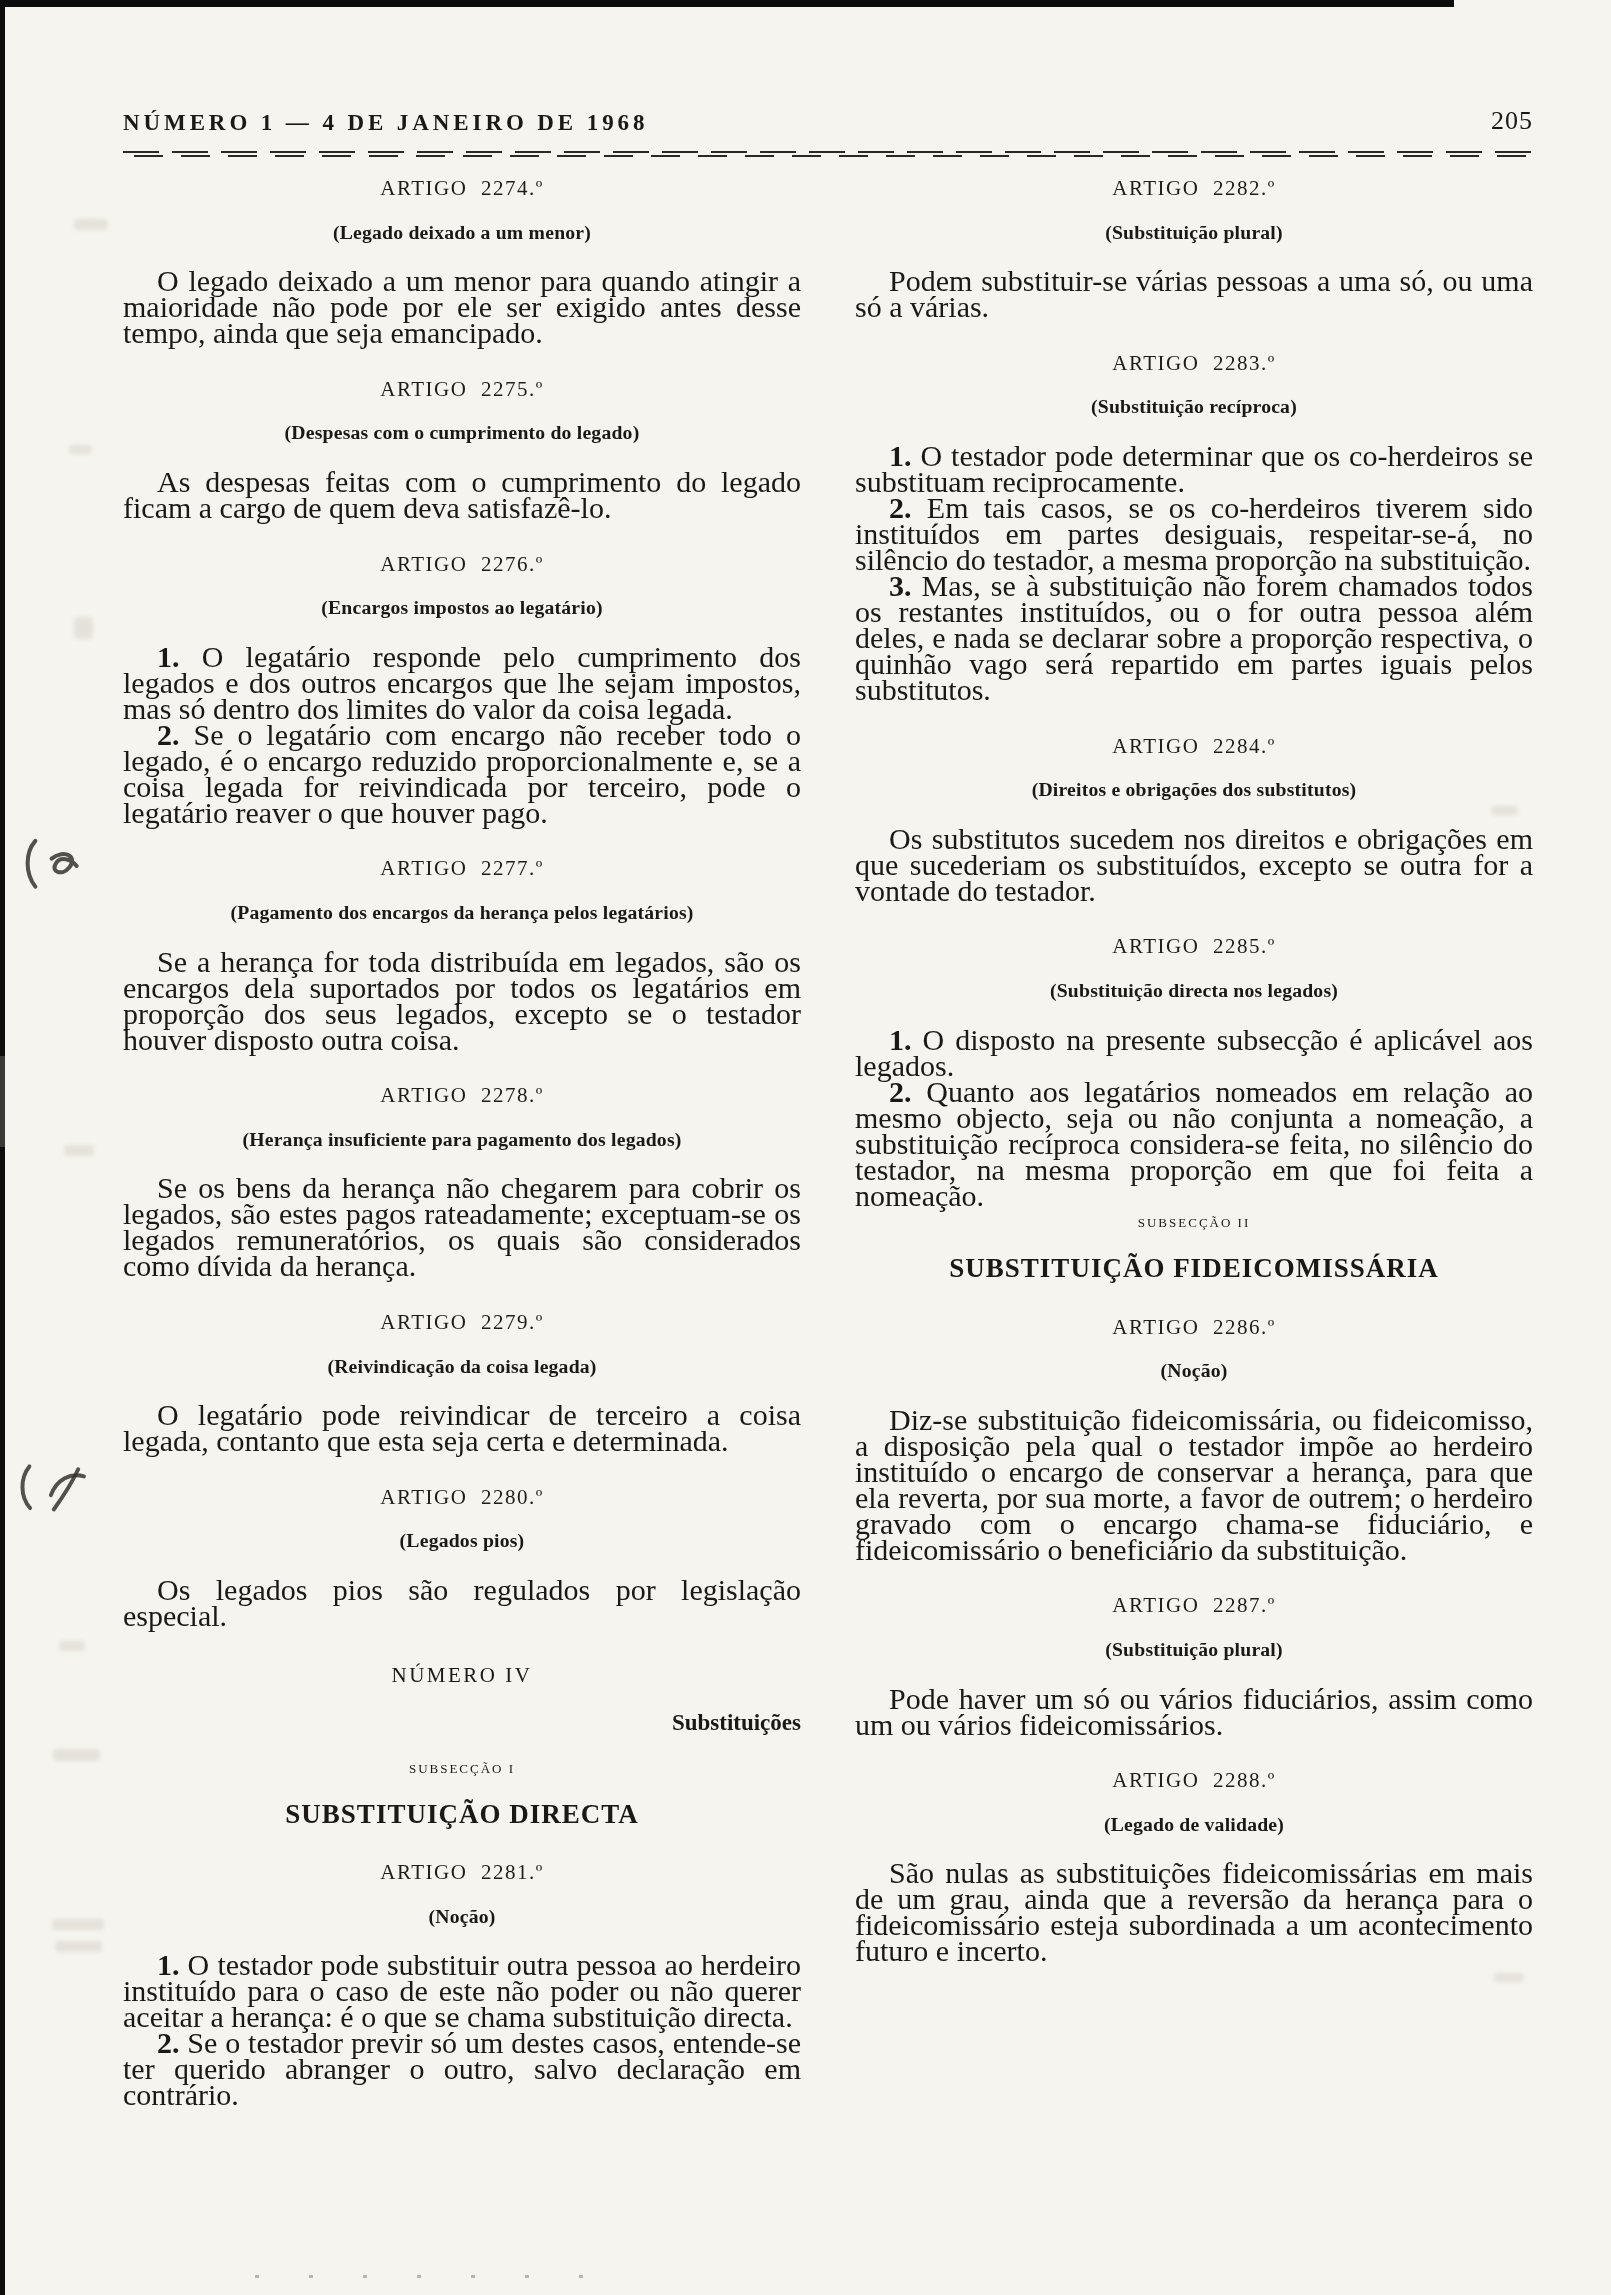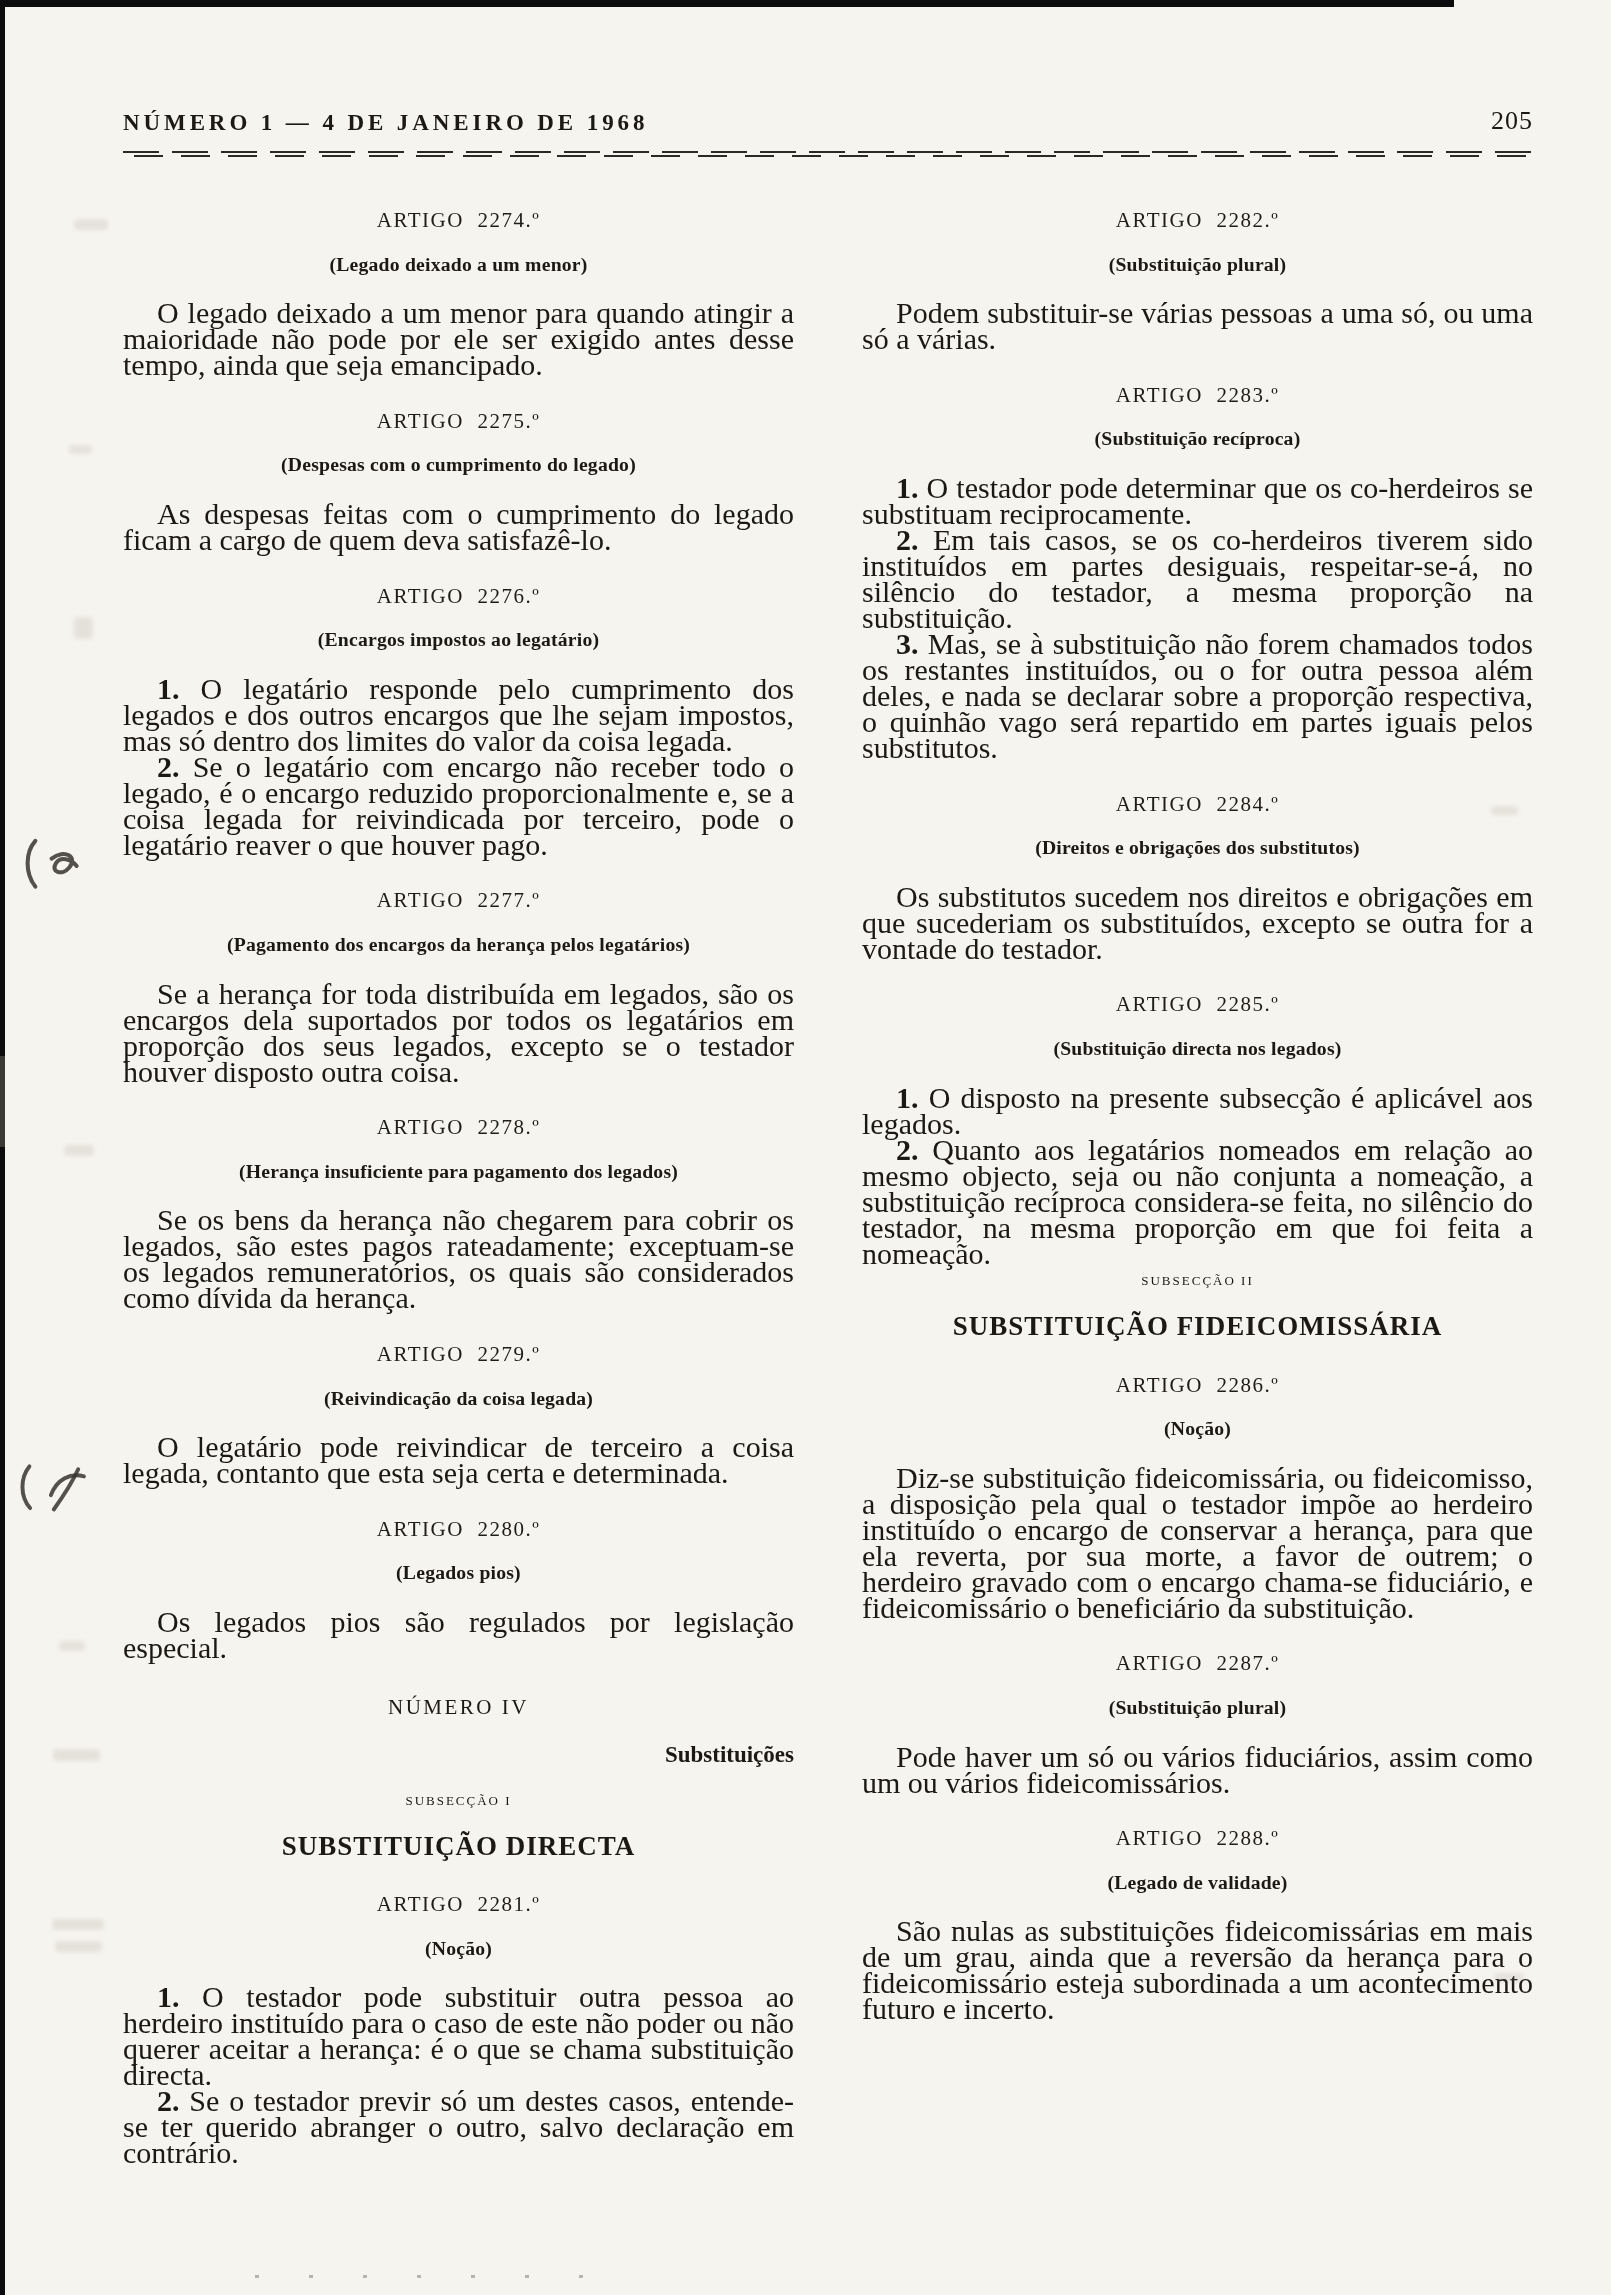--- a/index.html
+++ b/index.html
@@ -27,21 +27,21 @@
   .rule{
     margin-top:14.7px;height:6.4px;
     background-image:
       repeating-linear-gradient(90deg,#2b2924 0 36px, rgba(0,0,0,0) 36px 49px),
       repeating-linear-gradient(90deg,#2b2924 0 28.5px, rgba(0,0,0,0) 28.5px 47px);
     background-size:100% 2px,100% 2px;
     background-position:0 0,10.8px 4.4px;
     background-repeat:no-repeat;
   }
   
-  .cols{display:grid;grid-template-columns:1fr 1fr;column-gap:68px;margin-top:48px;}
+  .cols{display:grid;grid-template-columns:1fr 1fr;column-gap:54px;margin-top:16px;}
   .col{min-width:0;}
   
   .blk-artigo{
     text-align:center;font-size:21px;letter-spacing:1.5px;word-spacing:6.9px;
     margin:30.5px 0 19.7px;color:#201d19;
   }
   .col > .blk-artigo:first-child{margin-top:2.9px;}
   .blk-titulo{
     text-align:center;font-weight:bold;font-size:19.7px;
     margin:0 0 24.6px;letter-spacing:0.2px;

